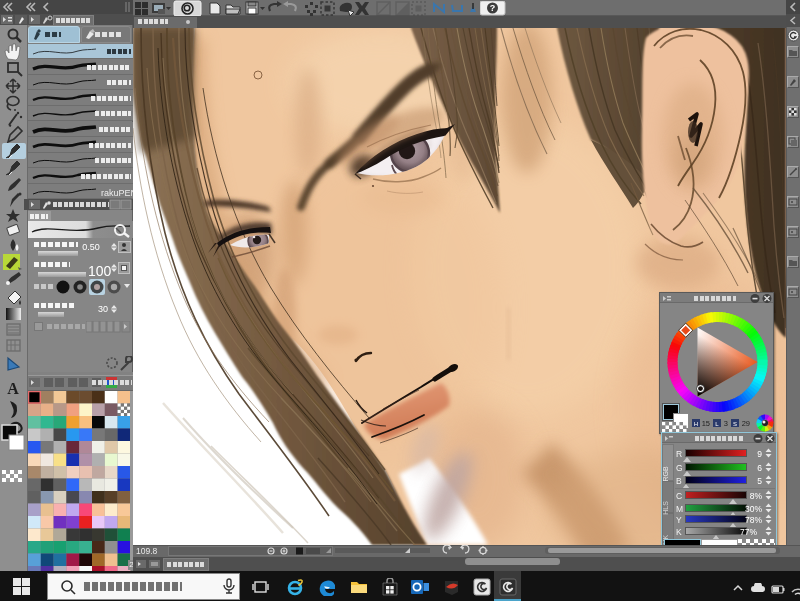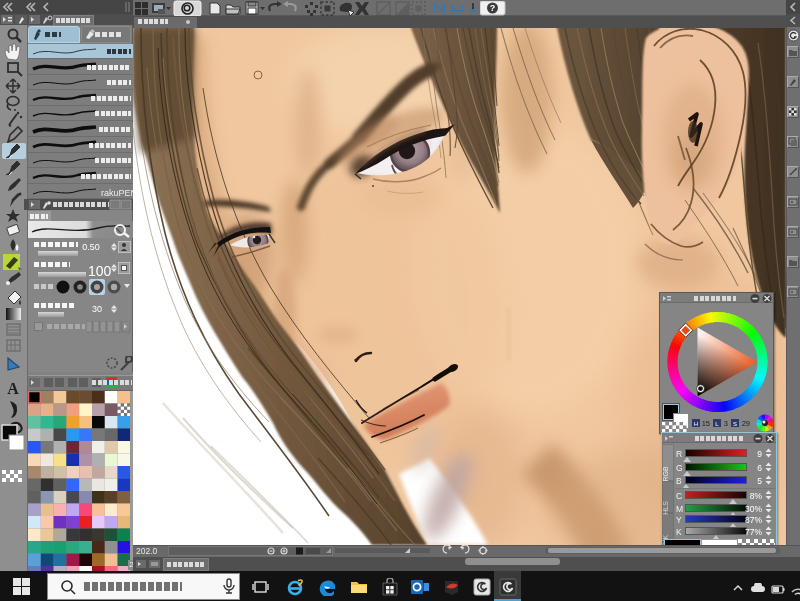--- a/index.html
+++ b/index.html
@@ -308,21 +308,21 @@
 <circle cx="28" cy="9" r="6.5" fill="#222"></circle>
       <circle cx="28" cy="9" r="2.8" fill="#888"></circle>
 <rect x="37" y="1" width="16" height="16" rx="2" fill="#b9d3e2"></rect>
 <circle cx="45" cy="9" r="6.5" fill="#2a2a2a" opacity="0.85"></circle>
       <circle cx="45" cy="9" r="3" fill="#b0a0a0"></circle>
 <circle cx="62" cy="9" r="6.5" fill="#333" opacity="0.7"></circle>
       <circle cx="62" cy="9" r="3.2" fill="#aaa"></circle>
 <path d="M72,6 l6,0 l-3,4 z" fill="#e8e8e8"></path>
 </svg>
 <div style="position:absolute;left:34px;top:303px;width:40px;height:5px;background:repeating-linear-gradient(90deg,#f6f6f6 0 5px,transparent 5px 7px);opacity:1"></div>
-<div class="abs" style="left:86px;top:304px;width:16px;height:9px;color:#fff;font-size:9px;text-align:right">30</div>
+<div class="abs" style="left:92px;top:304px;width:16px;height:9px;color:#fff;font-size:9px;text-align:right">30</div>
 <svg class="abs" style="left:110px;top:304px" width="8" height="10">
       <path d="M4,1 l3,3.5 h-6 z M4,9 l-3,-3.5 h6 z" fill="#e8e8e8"></path>
     </svg>
 <div class="abs" style="left:38px;top:312px;width:26px;height:5px;background:linear-gradient(180deg,#d8d8d8,#9a9a9a)"></div>
 <div class="abs" style="left:34px;top:322px;width:9px;height:9px;background:#9a9a9a;border:1px solid #777"></div>
 <div style="position:absolute;left:47px;top:324px;width:38px;height:5px;background:repeating-linear-gradient(90deg,#a8a8a8 0 5px,transparent 5px 7px);opacity:1"></div>
 <svg class="abs" style="left:86px;top:321px" width="48" height="12">
       <rect x="0" y="0" width="6" height="11" fill="#939393" stroke="#777" stroke-width="1"></rect>
       <rect x="7" y="0" width="6" height="11" fill="#939393" stroke="#777" stroke-width="1"></rect>
       <rect x="14" y="0" width="6" height="11" fill="#939393" stroke="#777" stroke-width="1"></rect>
@@ -1005,30 +1005,30 @@
       </svg>
       <div class="abs" style="left:78px;top:71px;width:22px;height:9px;color:#fff;font-size:8.5px;text-align:right">30%</div>
       <svg class="abs" style="left:103px;top:70px" width="7" height="10">
         <path d="M3.5,0.5 l3,3.5 h-6 z M3.5,9.5 l-3,-3.5 h6 z" fill="#e8e8e8"></path>
       </svg>
       <div class="abs" style="left:14px;top:82px;width:9px;height:9px;color:#f2f2f2;font-size:8.5px">Y</div>
       <div class="abs" style="left:23px;top:82px;width:62px;height:8px;background:linear-gradient(90deg,#2838c0,#040418);border:1px solid #555"></div>
       <svg class="abs" style="left:67px;top:90px" width="8" height="5">
         <path d="M4,0 L8,5 L0,5 Z" fill="#c8c8c8"></path>
       </svg>
-      <div class="abs" style="left:78px;top:82px;width:22px;height:9px;color:#fff;font-size:8.5px;text-align:right">87%</div>
+      <div class="abs" style="left:78px;top:82px;width:22px;height:9px;color:#fff;font-size:8.5px;text-align:right">78%</div>
       <svg class="abs" style="left:103px;top:81px" width="7" height="10">
         <path d="M3.5,0.5 l3,3.5 h-6 z M3.5,9.5 l-3,-3.5 h6 z" fill="#e8e8e8"></path>
       </svg>
       <div class="abs" style="left:14px;top:94px;width:9px;height:9px;color:#f2f2f2;font-size:8.5px">K</div>
       <div class="abs" style="left:23px;top:94px;width:62px;height:8px;background:linear-gradient(90deg,#a8a8a8,#0a0a0a);border:1px solid #555"></div>
       <svg class="abs" style="left:50px;top:102px" width="8" height="5">
         <path d="M4,0 L8,5 L0,5 Z" fill="#c8c8c8"></path>
       </svg>
-      <div class="abs" style="left:78px;top:94px;width:22px;height:9px;color:#fff;font-size:8.5px;text-align:right">77%</div>
+      <div class="abs" style="left:78px;top:94px;width:22px;height:9px;color:#fff;font-size:8.5px;text-align:left">77%</div>
       <svg class="abs" style="left:103px;top:93px" width="7" height="10">
         <path d="M3.5,0.5 l3,3.5 h-6 z M3.5,9.5 l-3,-3.5 h6 z" fill="#e8e8e8"></path>
       </svg>
       <div class="abs" style="left:13px;top:55px;width:100px;height:1px;background:#777"></div>
       <div class="abs" style="left:2px;top:106px;width:37px;height:16px;background:#000;border:1px solid #8fc6d9"></div>
       <div class="abs" style="left:39px;top:106px;width:37px;height:16px;background:#fff;border:1px solid #999"></div>
       <svg class="abs" style="left:76px;top:106px" width="37" height="16">
         <rect x="0" y="0" width="4" height="4" fill="#fff"></rect>
         <rect x="0" y="4" width="4" height="4" fill="#888"></rect>
         <rect x="0" y="8" width="4" height="4" fill="#fff"></rect>
@@ -1065,21 +1065,21 @@
         <rect x="32" y="4" width="4" height="4" fill="#888"></rect>
         <rect x="32" y="8" width="4" height="4" fill="#fff"></rect>
         <rect x="32" y="12" width="4" height="4" fill="#888"></rect>
         <rect x="36" y="0" width="4" height="4" fill="#888"></rect>
         <rect x="36" y="4" width="4" height="4" fill="#fff"></rect>
         <rect x="36" y="8" width="4" height="4" fill="#888"></rect>
         <rect x="36" y="12" width="4" height="4" fill="#fff"></rect>
       </svg>
     </div>
 <div class="abs" style="left:133px;top:545px;width:667px;height:12px;background:#696969;border-top:1px solid #555"></div>
-    <div class="abs" style="left:136px;top:546px;width:30px;height:10px;color:#e8e8e8;font-size:8.5px">202.0</div>
+    <div class="abs" style="left:136px;top:546px;width:30px;height:10px;color:#e8e8e8;font-size:8.5px">109.8</div>
     <div class="abs" style="left:168px;top:546px;width:165px;height:10px;background:#5e5e5e;border:1px solid #777"></div>
     <svg class="abs" style="left:168px;top:546px" width="165px" height="10">
 <g stroke="#d8d8d8" fill="none" stroke-width="1.2">
 <circle cx="103" cy="5" r="3"></circle>
         <path d="M101.5,5 h3"></path>
 <circle cx="116" cy="5" r="3"></circle>
         <path d="M114.5,5 h3 M116,3.5 v3"></path>
 </g>
 <rect x="128" y="1.5" width="7" height="7" fill="#1a1a1a"></rect>
 <rect x="138" y="2" width="14" height="6" fill="#4a4a4a"></rect>

